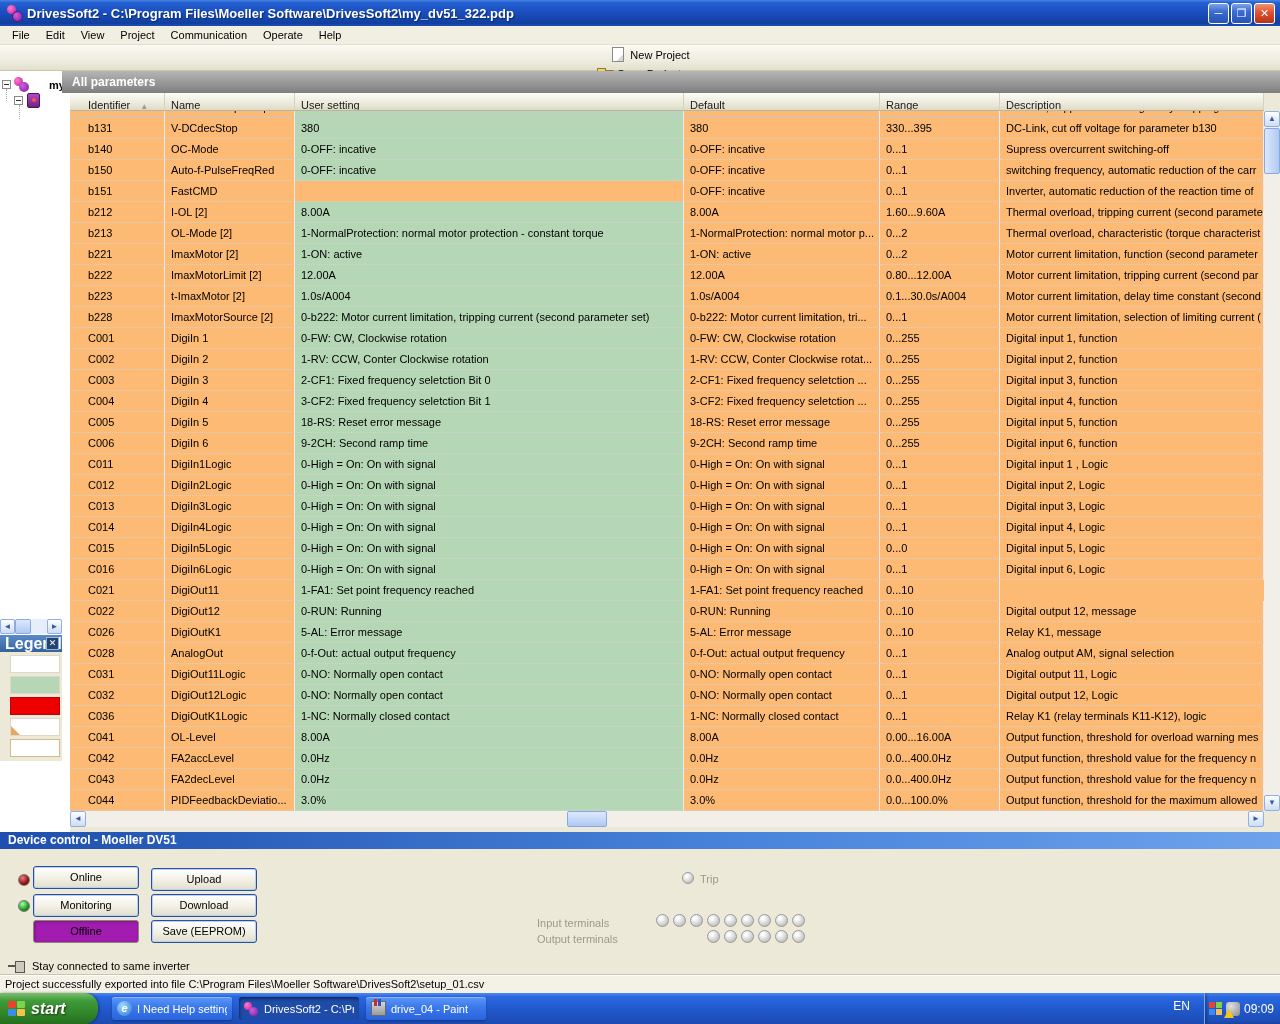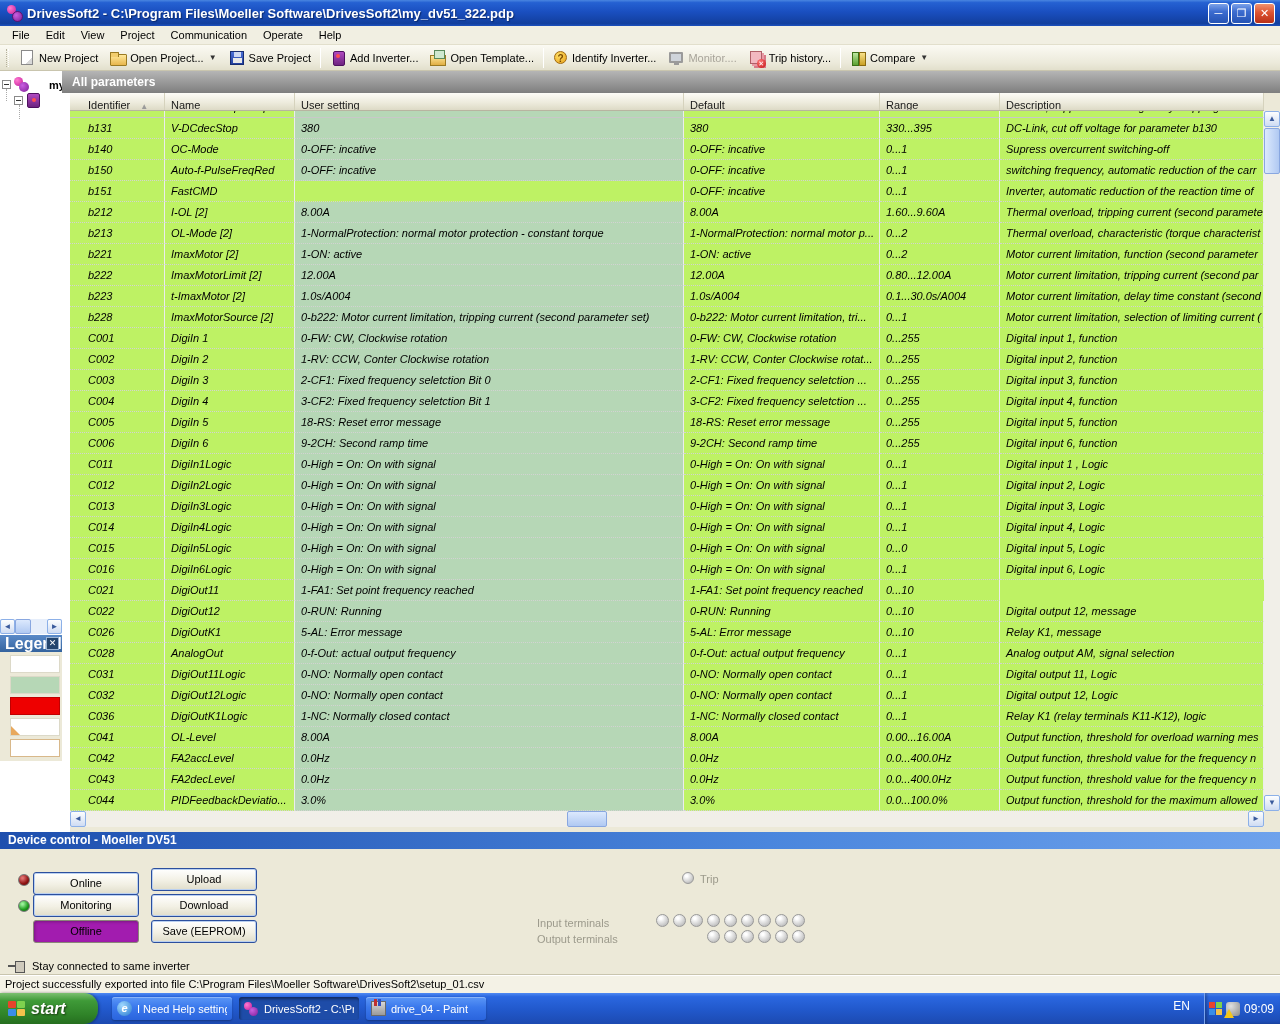--- a/index.html
+++ b/index.html
@@ -22,21 +22,21 @@
   .winbtn span{ line-height:1; }
 
   
   #menubar { position:absolute; left:0; top:26px; width:1280px; height:19px; background:#f1efe2;
     border-bottom:1px solid #e2dfcc; display:flex; align-items:center; padding-left:4px; }
   .menu-item { font-size:11px; color:#000; padding:2px 8px; }
 
   
   #toolbar { position:absolute; left:0; top:45px; width:1280px; height:26px;
     background:linear-gradient(180deg,#fbfaf3,#eceadb 70%,#e2dfcc); border-bottom:1px solid #c9c5ae;
-    display:flex; align-items:center; padding-left:2px; }
+    display:flex; align-items:center; padding-left:20px;flex-direction:column; }
   .grip { width:3px; height:18px; margin:0 4px; border-left:1px dotted #b5b19b; border-right:1px dotted #fff; }
   .tbtn { display:flex; align-items:center; gap:4px; font-size:11px; color:#000; padding:2px 6px; height:22px; white-space:nowrap; }
   .tbtn.disabled { color:#a8a49a; }
   .tsep { width:1px; height:20px; background:#c3bfa8; border-right:1px solid #fff; margin:0 3px; }
   .darr { font-size:8px; color:#333; margin-left:1px; }
   .ticon { width:16px; height:16px; position:relative; flex:none; }
   
   .ic-page{ background:linear-gradient(135deg,#fff 70%,#d8d8d8 72%); border:1px solid #8a8a8a; width:12px; height:15px; margin:0 2px; }
   .ic-folder{ position:relative; }
   .ic-folder:before{ content:""; position:absolute; left:0; top:4px; width:15px; height:10px; background:linear-gradient(180deg,#ffe89a,#e8b64c); border:1px solid #9a7a22; border-radius:1px;}
@@ -91,21 +91,21 @@
   #params-title{ position:absolute; left:62px; top:71px; width:1218px; height:22px;
     background:linear-gradient(180deg,#b5b5b5,#7e7e7e); color:#fff; font-weight:bold; font-size:12px; line-height:22px; padding-left:10px; }
   #table-header{ position:absolute; left:70px; top:93px; width:1194px; height:18px; display:flex;
     background:linear-gradient(180deg,#fdfcf7,#eceadb 60%,#dddac6); border-bottom:1px solid #b8b4a0; }
   .hcell{ font-size:11px; color:#1a1a1a; line-height:25px; padding-left:6px; border-right:1px solid #d5d2bd; overflow:hidden; white-space:nowrap; position:relative;}
   .sort-arrow{ font-size:8px; color:#9a9a9a; margin-left:10px; }
   .c-id{width:95px;flex:none;} .c-name{width:130px;flex:none;} .c-user{width:389px;flex:none;}
   .c-def{width:196px;flex:none;} .c-range{width:120px;flex:none;} .c-desc{flex:1;}
   .hcell.c-id{ padding-left:18px; }
 
-  #table-body{ position:absolute; left:70px; top:111px; width:1194px; height:700px; background:#bef264; overflow:hidden;font-style:italic; }
+  #table-body{ position:absolute; left:70px; top:111px; width:1194px; height:700px; background:#fdba74; overflow:hidden; }
   .trow{ display:flex; height:21px; }
   .cell{ font-size:11px; color:#000; line-height:20px; padding-left:6px; border-bottom:1px dotted #d2d2d2; border-right:1px solid #ececec; white-space:nowrap; overflow:hidden; }
   .cell.c-id{ padding-left:18px; }
   .cell.c-user.green{ background:#b6d7b6; }
   .trow.partial{ height:7px; }
   .trow.partial .cell{ position:relative; border-bottom:1px solid #c8c8c8; }
   .trow.partial .cell span{ position:absolute; top:-14px; left:6px; line-height:21px; }
 
   
   .vscroll{ position:absolute; left:1264px; top:111px; width:16px; height:700px; background:#f1efe8; }
@@ -589,21 +589,21 @@
   <div id="hscroll">
     <div class="sb-btn left">◄</div>
     <div class="sb-thumb"></div>
     <div class="sb-btn right">►</div>
   </div>
 
   <div id="dc-header">Device control - Moeller DV51</div>
   <div id="dc-body">
     <div class="led led-darkred" style="position:absolute;left:18px;top:25px;width:12px;height:12px;"></div>
     <div class="led led-green" style="position:absolute;left:18px;top:51px;width:12px;height:12px;"></div>
-    <div class="xpbtn" style="left:33px;top:23px;">Online</div>
+    <div class="xpbtn" style="left:33px;top:17px;">Online</div>
     <div class="xpbtn" style="left:33px;top:45px;">Monitoring</div>
     <div class="xpbtn pressed" style="left:33px;top:71px;">Offline</div>
     <div class="xpbtn" style="left:151px;top:19px;">Upload</div>
     <div class="xpbtn" style="left:151px;top:45px;">Download</div>
     <div class="xpbtn" style="left:151px;top:71px;">Save (EEPROM)</div>
 
     <div class="led led-gray" style="position:absolute;left:682px;top:23px;width:12px;height:12px;"></div>
     <div class="gray-label" style="left:700px;top:24px;">Trip</div>
 
     <div class="gray-label" style="left:537px;top:68px;">Input terminals</div>

